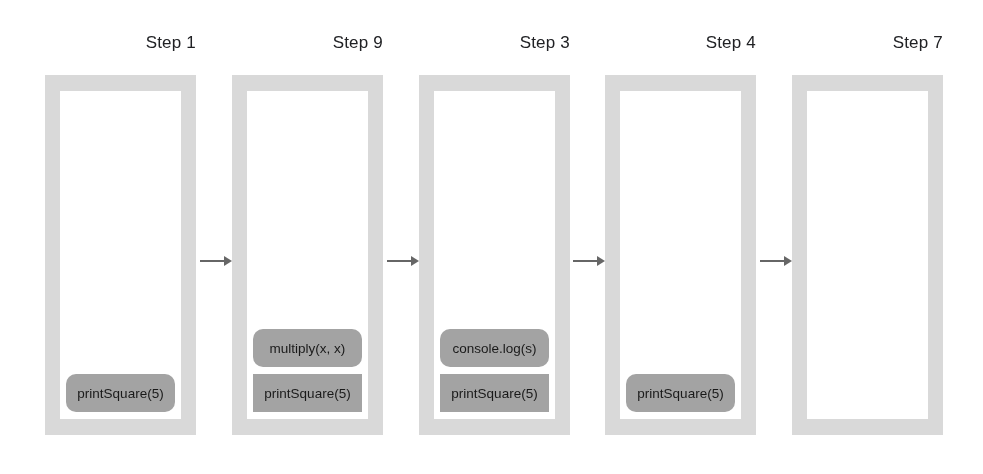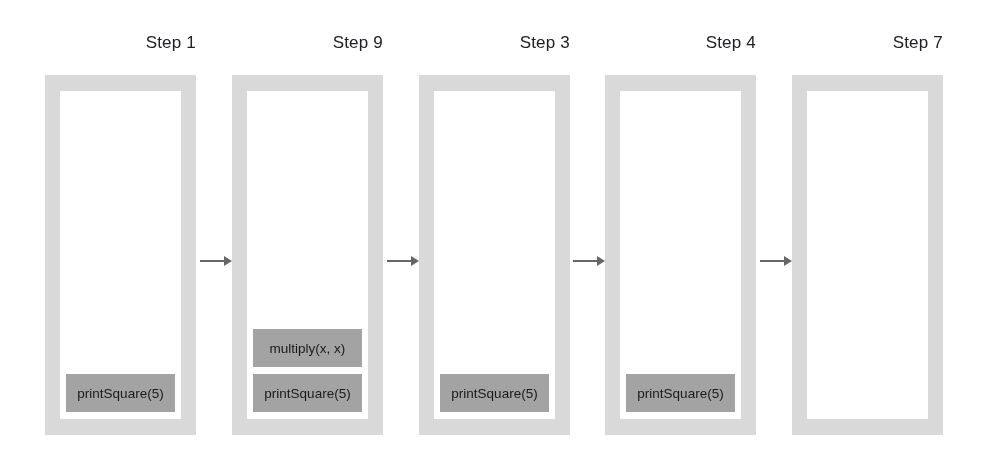--- a/index.html
+++ b/index.html
@@ -73,20 +73,21 @@
     font-size: 13.5px;
     display: flex;
     align-items: center;
     justify-content: center;
     white-space: nowrap;
     box-sizing: border-box;
     margin-top: 7px;
   }
   .stack-entry:first-child {
     margin-top: 12px;
+    border-radius: 10px;
   }
 
   .arrow {
     position: absolute;
     top: 253px;
     width: 36px;
     height: 16px;
   }
   .arrow svg {
     display: block;
@@ -110,20 +111,21 @@
         <div class="stack-interior">
           <div class="stack-entry">multiply(x, x)</div>
           <div class="stack-entry">printSquare(5)</div>
         </div>
       </div>
     </div>
     <div class="step-column" style="left: 419px;">
       <div class="step-title">Step 3</div>
       <div class="stack-frame">
         <div class="stack-interior">
+          <div class="stack-entry">console.log(s)</div>
           <div class="stack-entry">printSquare(5)</div>
         </div>
       </div>
     </div>
     <div class="step-column" style="left: 605px;">
       <div class="step-title">Step 4</div>
       <div class="stack-frame">
         <div class="stack-interior">
           <div class="stack-entry">printSquare(5)</div>
         </div>

